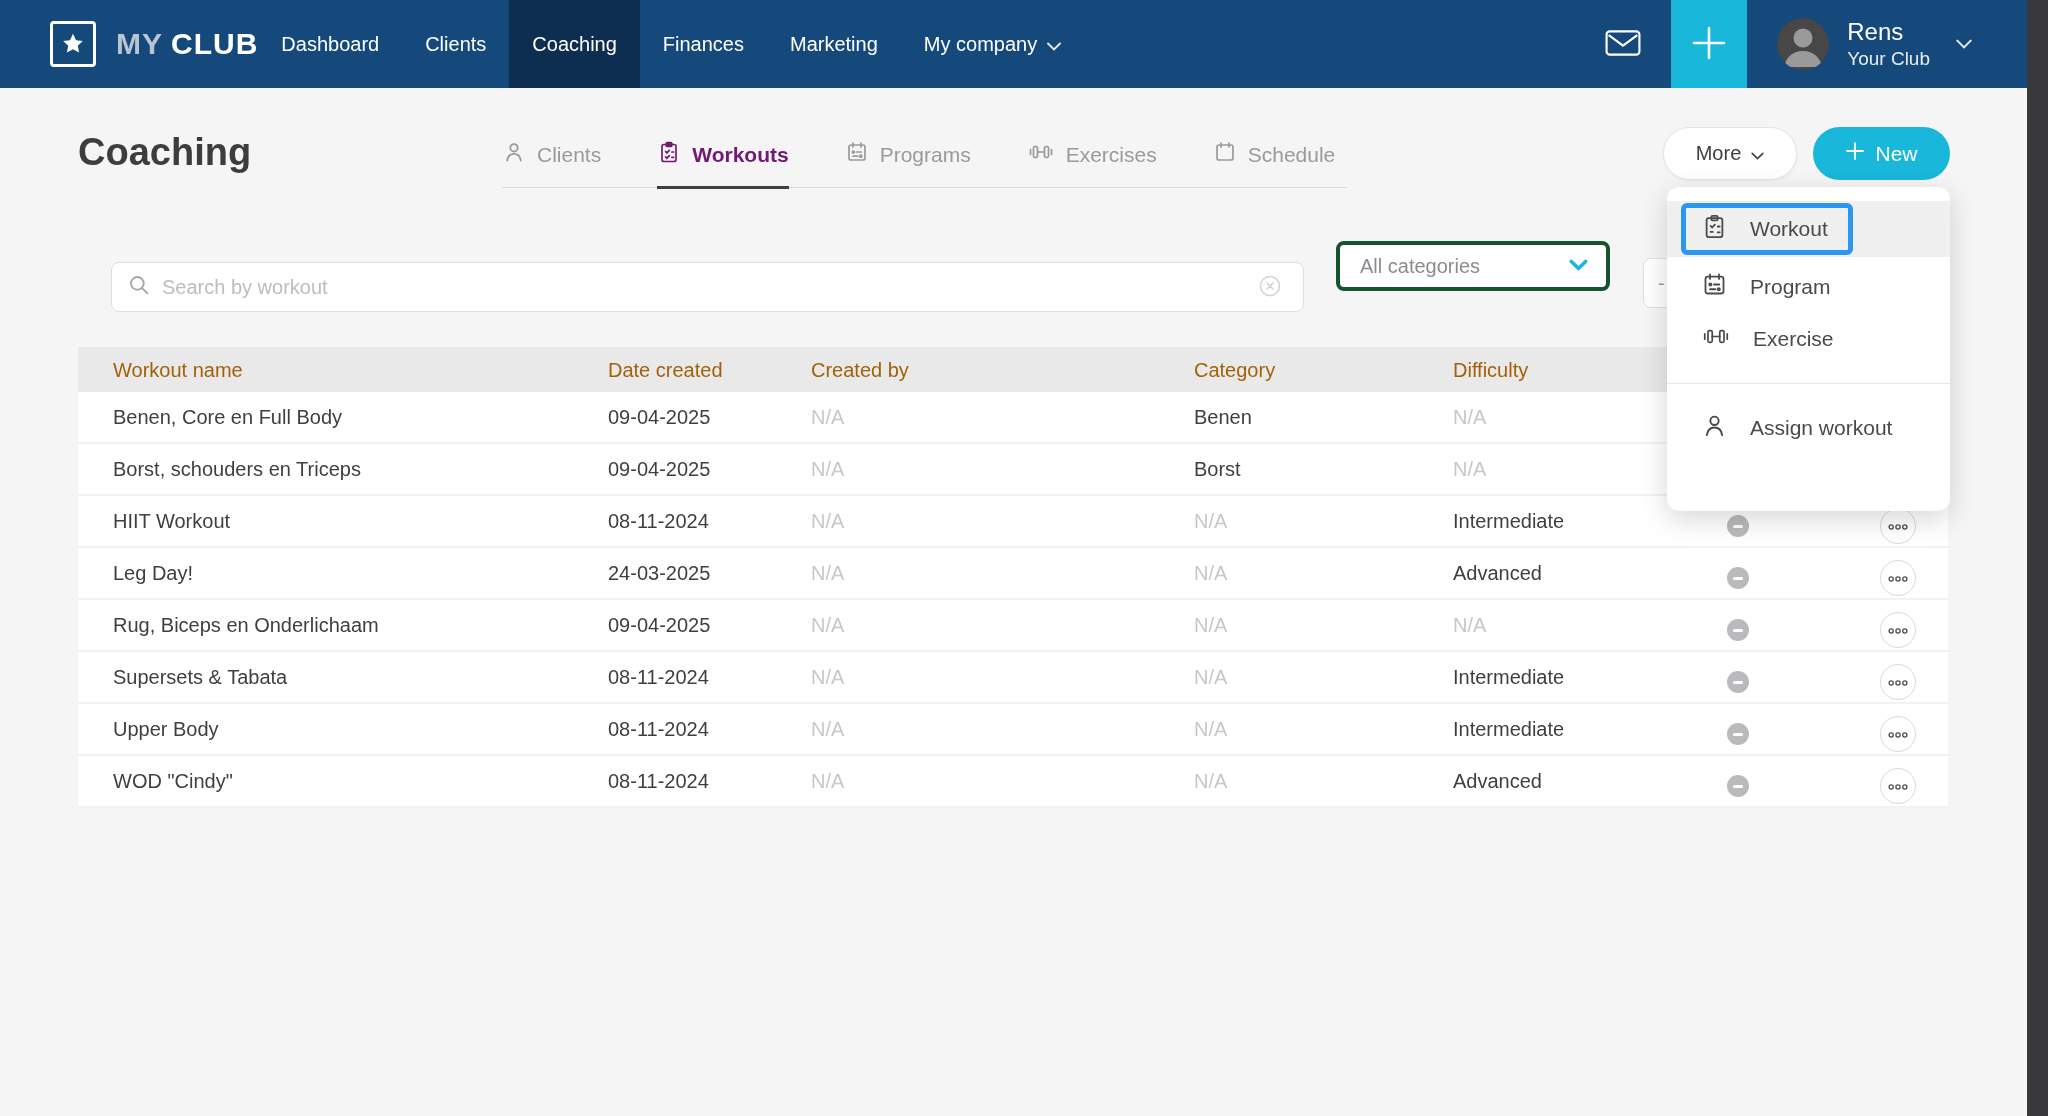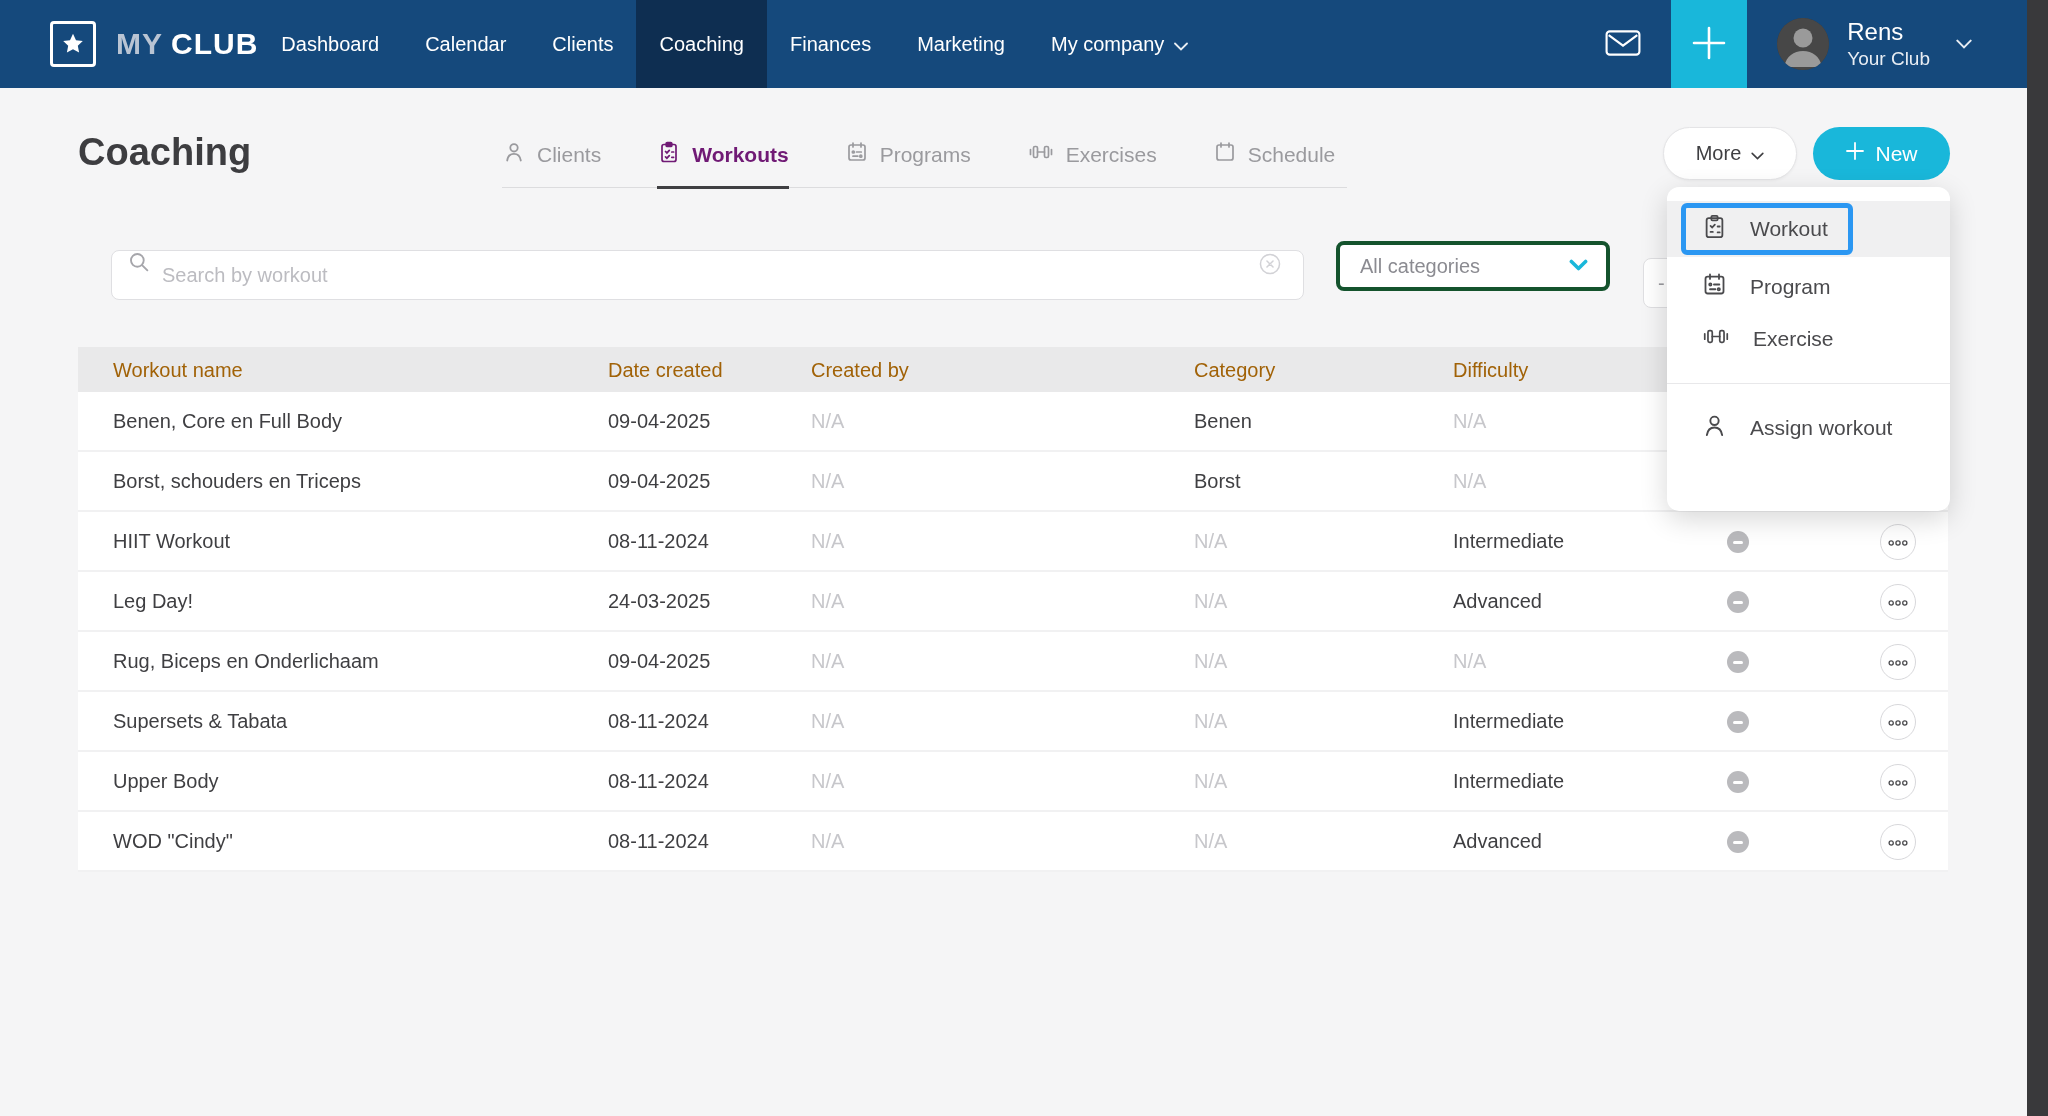--- a/index.html
+++ b/index.html
@@ -48,39 +48,39 @@
   
   .more-btn { position:absolute; left:1663px; top:127px; width:134px; height:53px; background:#fff;
               border:1px solid #e4e4e6; border-radius:27px; font-size:20px; color:#3f3f42;
               display:flex; align-items:center; justify-content:center; gap:10px; cursor:pointer;
               font-family:inherit; box-shadow:0 1px 3px rgba(0,0,0,.05); }
   .new-btn { position:absolute; left:1813px; top:127px; width:137px; height:53px; background:#19B7DA;
              border:none; border-radius:27px; font-size:21px; color:#fff; display:flex; align-items:center;
              justify-content:center; gap:10px; cursor:pointer; font-family:inherit; }
 
   
-  .search-box { position:absolute; left:111px; top:250px; width:1193px; height:50px; background:#fff;
-                border:1px solid #dfdfe2; border-radius:8px; display:flex; padding:0 20px 0 16px; }
+  .search-box { position:absolute; left:111px; top:262px; width:1193px; height:50px; background:#fff;
+                border:1px solid #dfdfe2; border-radius:8px; display:flex; align-items:center; padding:0 20px 0 16px; }
   .search-box input { border:none; outline:none; flex:1; font-size:20px; color:#55555a;
                       margin-left:12px; font-family:inherit; background:transparent; }
   .search-box input::placeholder { color:#bcbcc1; }
   .clear-btn { background:none; border:none; cursor:pointer; display:flex; }
   .category-select { position:absolute; left:1336px; top:241px; width:274px; height:50px; background:#fff;
                      border:4px solid #14532d; border-radius:8px; display:flex; align-items:center;
                      padding:0 18px 0 20px; cursor:pointer; }
   .category-select .val { font-size:20px; color:#8b8b91; flex:1; }
   .hidden-filter { position:absolute; left:1643px; top:258px; width:120px; height:50px; background:#fff;
                    border:1px solid #dfdfe2; border-radius:8px; display:flex; align-items:center;
                    padding-left:14px; font-size:20px; color:#9a9a9f; z-index:5; }
 
   
   .table { position:absolute; left:78px; top:347px; width:1870px; }
   .thead { position:relative; height:45px; background:#E9E9EA; }
   .th { position:absolute; top:50%; transform:translateY(-50%); font-size:20px; color:#a16207; white-space:nowrap; }
-  .trow { position:relative; height:60px; background:#fff; border-bottom:2px solid #f1f1f2; }
+  .trow { position:relative; height:52px; background:#fff; border-bottom:2px solid #f1f1f2; }
   .cell { position:absolute; top:50%; transform:translateY(-50%); font-size:20px; color:#3f3f42; white-space:nowrap; }
   .cell.muted { color:#c7c7cb; }
   .c-name { left:35px; } .c-date { left:530px; } .c-created { left:733px; }
   .c-category { left:1096px;margin-left:20px; } .c-difficulty { left:1375px; }
   .minus-btn { position:absolute; left:1649px; top:19px; width:22px; height:22px; border-radius:50%;
                background:#bababd; border:none; cursor:pointer; display:flex; align-items:center; justify-content:center; }
   .minus-bar { width:10px; height:3px; background:#fff; border-radius:2px; display:block; }
   .ellipsis-btn { position:absolute; left:1802px; top:12px; width:36px; height:36px; border-radius:50%;
                   background:#fff; border:1px solid #d8d8db; cursor:pointer;
                   display:flex; align-items:center; justify-content:center; }
@@ -110,23 +110,20 @@
           </svg>
       </div>
       <div class="brand">
         <span class="my">MY</span><span class="club">CLUB</span>
       </div>
     </div>
 
     <nav class="nav-items">
       <div class="nav-item">
           <span>Dashboard</span>
-        </div>
-      <div class="nav-item">
-          <span>Calendar</span>
         </div>
       <div class="nav-item">
           <span>Clients</span>
         </div>
       <div class="nav-item active">
           <span>Coaching</span>
         </div>
       <div class="nav-item">
           <span>Finances</span>
         </div>

